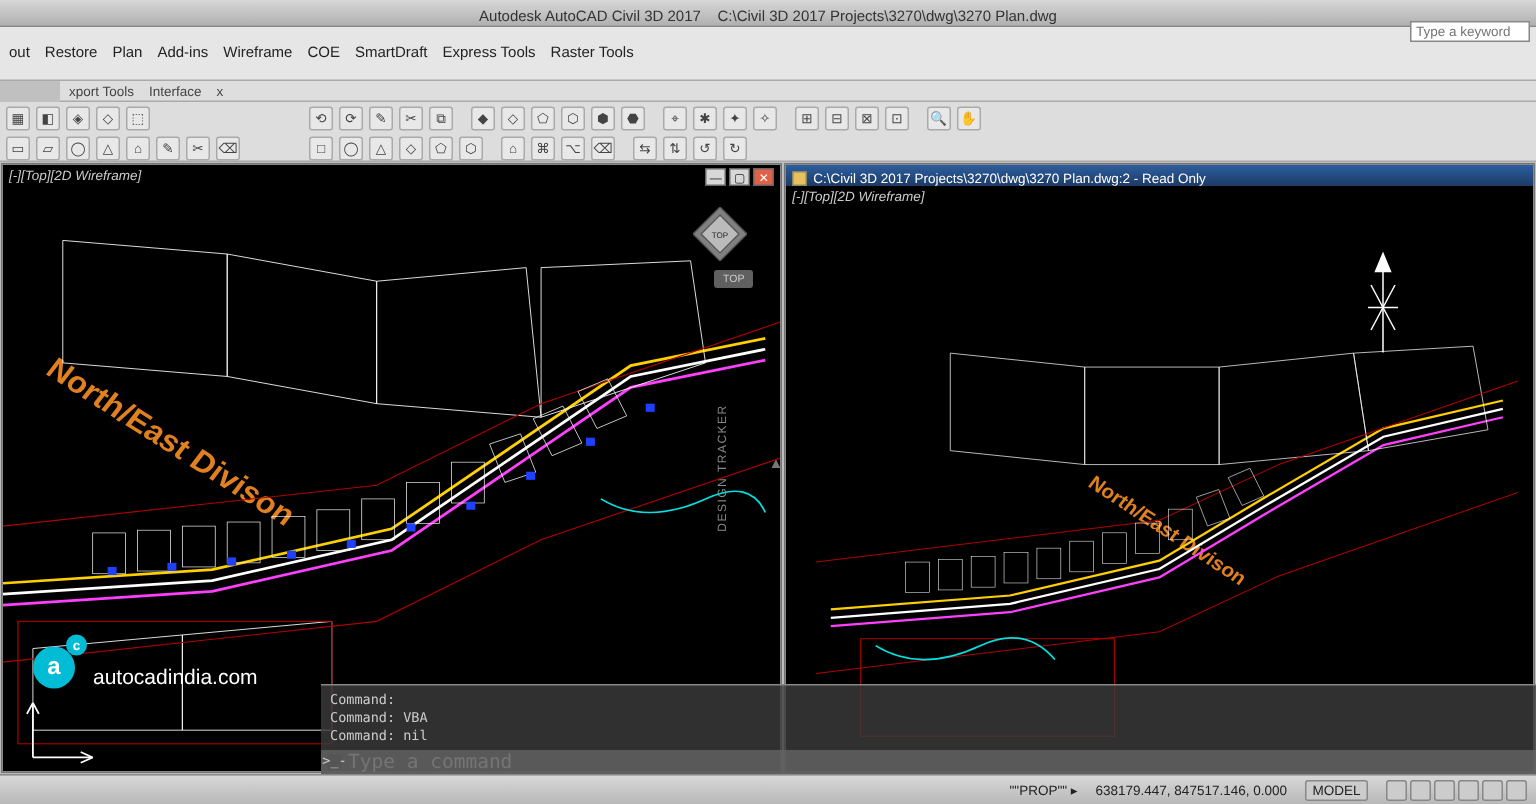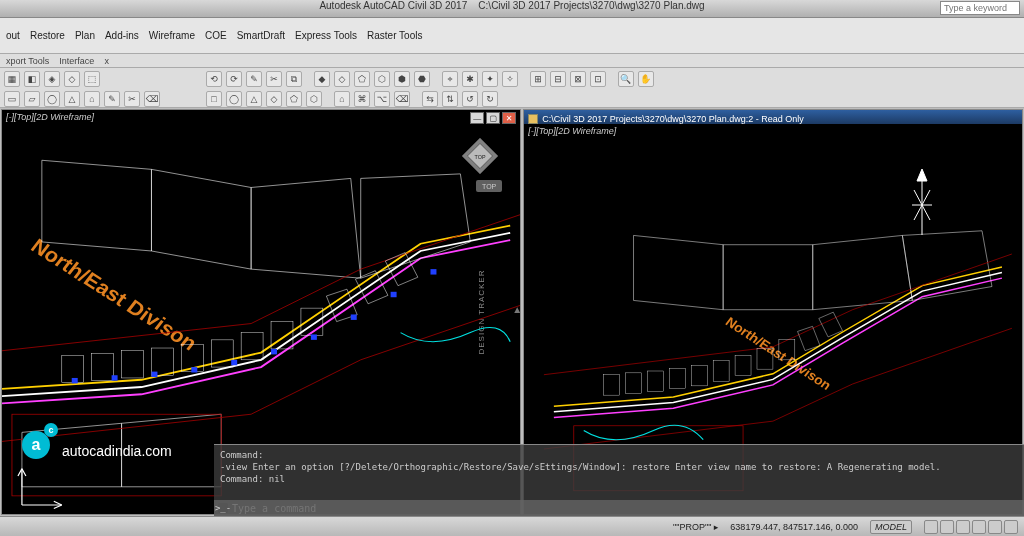--- a/index.html
+++ b/index.html
@@ -1,24 +1,24 @@
 <!DOCTYPE html>
 <html><head>
 <meta charset="utf-8">
 <style>
   * { margin: 0; padding: 0; box-sizing: border-box; }
   html, body { width: 1024px; height: 536px; overflow: hidden; font-family: "Segoe UI", Tahoma, sans-serif; font-size: 10px; background: #c0c0c0; }
   body { display: flex; flex-direction: column; }
-  .title-bar { height: 18px; background: linear-gradient(#d8d8d8,#b0b0b0); display: flex; align-items: flex-start; justify-content: center; color: #333; font-size: 10px; position: relative; border-bottom: 1px solid #888;}
+  .title-bar { height: 18px; background: linear-gradient(#d8d8d8,#b0b0b0); display: flex; align-items: flex-end; justify-content: center; color: #333; font-size: 10px; position: relative; border-bottom: 1px solid #888;}
   .title-bar .title-text { white-space: nowrap; max-width: 90%; overflow: hidden; }
   .search-slot { position: absolute; right: 4px; top: 1px; }
-  .search-slot input { width: 80px; height: 14px; font-size: 9px; border: 1px solid #888; background: #fff; padding: 0 3px; color: #888;}
+  .search-slot input { width: 80px; height: 14px; font-size: 9px; border: 1px solid #888; background: #fff; padding: 0 3px; color: #888; margin-top: 13px;}
   .menu-bar { height: 36px; background: #e6e6e6; border-bottom: 1px solid #aaa; display: flex; align-items: center; gap: 10px; padding-left: 6px; color: #222; font-size: 10px;}
   .menu-bar .menu-item { cursor: default; white-space: nowrap; }
-  .sub-bar { height: 14px; background: #dedede; display: flex; align-items: center; gap: 10px; padding-left: 6px; font-size: 9px; color: #444; border-bottom: 1px solid #aaa;}
+  .sub-bar { height: 14px; background: #dedede; display: flex; align-items: center; gap: 10px; padding-left: 6px; font-size: 9px; color: #444; border-bottom: 1px solid #aaa; margin-left: 40px;}
   .toolbar-wrap { background: #ddd; border-bottom: 1px solid #aaa; padding: 2px 2px 0 2px; position: relative;}
   .toolbar-row { display: flex; gap: 4px; align-items: center; height: 18px; margin-bottom: 2px; }
   .t-btn { width: 16px; height: 16px; background: #e8e8e8; border: 1px solid #aaa; border-radius: 2px; display: inline-flex; align-items: center; justify-content: center; font-size: 9px; color: #444;}
   .t-sep { width: 4px; }
   .toolbar-left { position: absolute; left: 4px; top: 2px; }
   .toolbar-right-cluster { position: absolute; left: 206px; top: 2px; right: 0; }
   .workspace { flex: 1; display: flex; background: #bdbdbd; position: relative;}
   .vp { flex: 1; background: #000; position: relative; border: 1px solid #888; margin: 1px;}
   .vp-title { position: absolute; left: 0; top: 0; right: 0; height: 14px; background: linear-gradient(#2e5fa0,#1c3a64); color: #fff; font-size: 9px; display: flex; align-items: flex-end; padding: 0 4px; gap: 4px;}
   .vp-title .t-icn { width: 10px; height: 10px; background: #e8c060; border: 1px solid #886; flex-shrink: 0;}
@@ -35,28 +35,28 @@
   .compass svg { width: 100%; height: 100%;}
   .divider-label { position: absolute; right: -4px; top: 50%; transform: translateY(-50%) rotate(-90deg); color: #888; font-size: 8px; letter-spacing: 1px;}
   .side-marker { position: absolute; right: -2px; top: 48%; font-size: 10px; color: #777; }
   .watermark { position: absolute; left: 20px; bottom: 55px; color: #fff; font-size: 14px; font-family: Verdana, sans-serif; display: flex; align-items: flex-end; gap: 6px;}
   .watermark .logo { width: 34px; height: 34px; position: relative;}
   .watermark .logo .big { width: 28px; height: 28px; border-radius: 50%; background: #00bcd4; position: absolute; left: 0; bottom: 0; display: flex; align-items: center; justify-content: center; color: #fff; font-size: 16px; font-weight: 600;}
   .watermark .logo .small { width: 14px; height: 14px; border-radius: 50%; background: #00bcd4; position: absolute; right: -2px; top: -2px; display: flex; align-items: center; justify-content: center; color: #fff; font-size: 9px; font-weight: 600;}
   .drawing { position: absolute; inset: 14px 0 0 0; overflow: hidden;}
   .drawing svg { width: 100%; height: 100%; }
   .ne-label { font-family: Arial, sans-serif; font-size: 22px; font-weight: 600; fill: #e08020; }
-  .cmd-panel { position: absolute; left: 214px; right: 0; bottom: 0; height: 72px; background: rgba(60,60,60,0.8); color: #ccc; font-family: Consolas, monospace; font-size: 9px; padding: 4px 6px; line-height: 12px; border-top: 1px solid #888;}
+  .cmd-panel { position: absolute; left: 214px; right: 0; bottom: 0; height: 60px; background: rgba(60,60,60,0.8); color: #ccc; font-family: Consolas, monospace; font-size: 9px; padding: 4px 6px; line-height: 12px; border-top: 1px solid #888;}
   .cmd-panel .cmd-line { white-space: pre; overflow: hidden;}
   .cmd-input-row { position: absolute; left: 0; right: 0; bottom: 0; height: 16px; background: rgba(100,100,100,0.8); display: flex; align-items: center; padding: 0 4px; gap: 4px; }
   .cmd-input-row .chev { width: 10px; height: 10px; background: #555; border-radius: 2px; display: flex; align-items: center; justify-content: center; color: #ccc;}
-  .cmd-input-row input { flex: 1; background: transparent; border: none; color: #aaa; font-family: Consolas, monospace; font-size: 10px; outline: none;}
+  .cmd-input-row input { flex: 1; background: transparent; border: none; color: #aaa; font-family: Consolas, monospace; font-size: 13px; outline: none;}
   .status-bar { height: 20px; background: linear-gradient(#d8d8d8,#b8b8b8); border-top: 1px solid #888; display: flex; align-items: center; justify-content: flex-end; padding: 0 6px; gap: 12px; font-size: 9px; color: #222;}
   .status-seg { display: flex; align-items: center; gap: 4px; }
-  .status-seg .badge { background: #ccc; border: 1px solid #888; padding: 0 4px; height: 14px; display: flex; align-items: center; border-radius: 2px; font-style: italic;}
+  .status-seg .badge { background: #ccc; border: 1px solid #888; padding: 0 4px; height: 14px; display: flex; align-items: center; border-radius: 2px;}
   .status-icons .st { width: 14px; height: 14px; background: #ccc; border: 1px solid #888; border-radius: 2px; }
   .status-icons { display: flex; gap: 2px;}
 </style>
 </head>
 <body>
 
 <div class="title-bar">
   <span class="title-text">
     <span>Autodesk AutoCAD Civil 3D 2017</span> &nbsp;&nbsp; <span>C:\Civil 3D 2017 Projects\3270\dwg\3270 Plan.dwg</span>
   </span>
@@ -306,21 +306,21 @@
           <rect x="300" y="205" width="16" height="22" transform="rotate(-25 308 216)"></rect>
         </g>
 
         <path d="M 60 330 Q 90 350 130 330 Q 160 315 180 340" stroke="#00e0e0" stroke-width="1.2" fill="none"></path>
       </svg>
     </div>
   </div>
 
   <div class="cmd-panel">
     <div class="cmd-line">Command:</div>
-    <div class="cmd-line">-view Enter an option [?/Delete/Orthographic/Restore/Save/sEttings/Window]: restore Enter view name to restore: A Regenerating model.</div>
+    <div class="cmd-line">Command: VBA</div>
     <div class="cmd-line">Command: nil</div>
     <div class="cmd-input-row">
       <span class="chev">&gt;_-</span>
       <input type="text" placeholder="Type a command" style="">
     </div>
   </div>
 </div>
 
 <div class="status-bar">
   <div class="status-seg">

